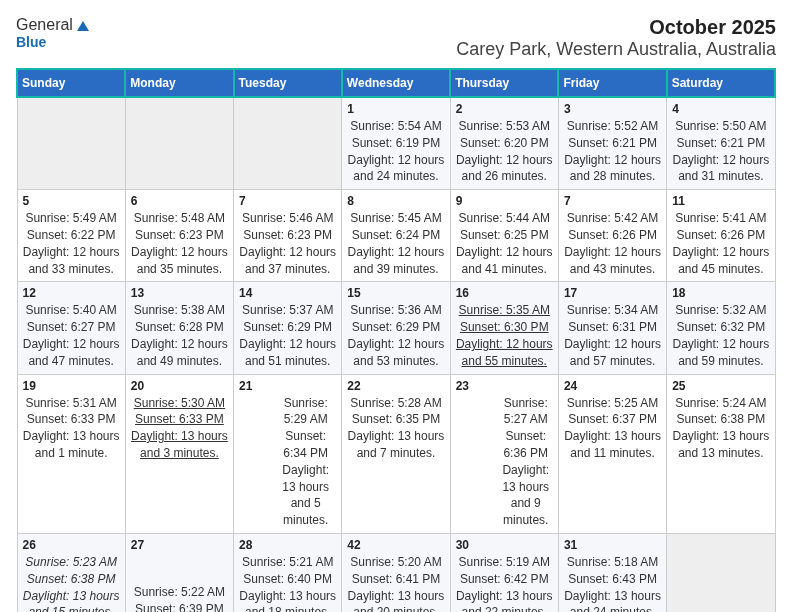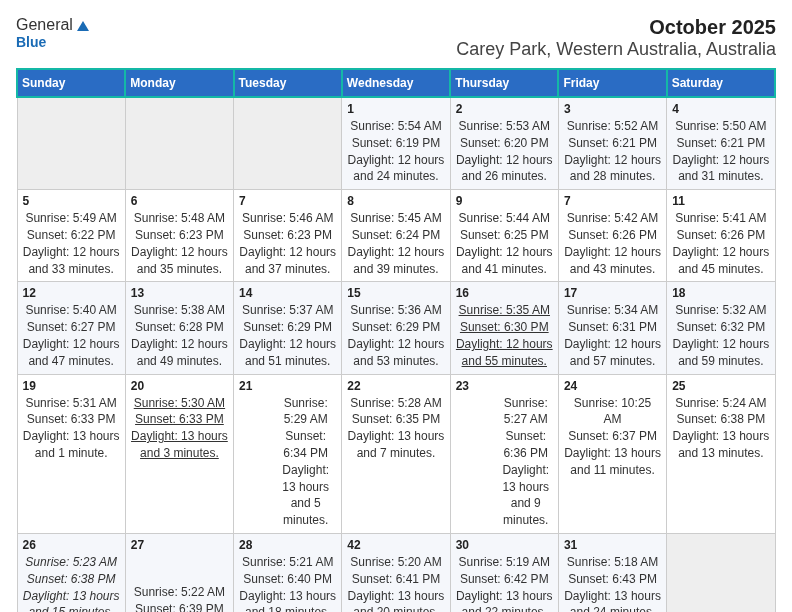--- a/index.html
+++ b/index.html
@@ -278,21 +278,21 @@
         </td>
         <td>
           <span class="day-num">23</span>
           <div class="cell-text" style="white-space: pre-line; margin-left: 43px;">Sunrise: 5:27 AM
 Sunset: 6:36 PM
 Daylight: 13 hours
 and 9 minutes.</div>
         </td>
         <td>
           <span class="day-num">24</span>
-          <div class="cell-text" style="white-space: pre-line;">Sunrise: 10:25 AM
+          <div class="cell-text" style="white-space: pre-line;">Sunrise: 5:25 AM
 Sunset: 6:37 PM
 Daylight: 13 hours
 and 11 minutes.</div>
         </td>
         <td>
           <span class="day-num">25</span>
           <div class="cell-text" style="white-space: pre-line;">Sunrise: 5:24 AM
 Sunset: 6:38 PM
 Daylight: 13 hours
 and 13 minutes.</div>

